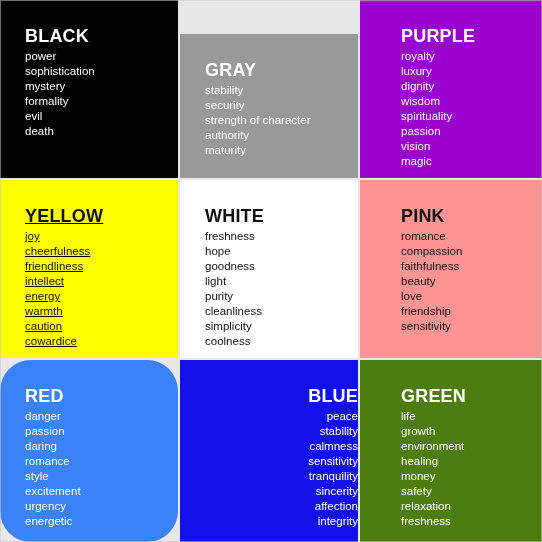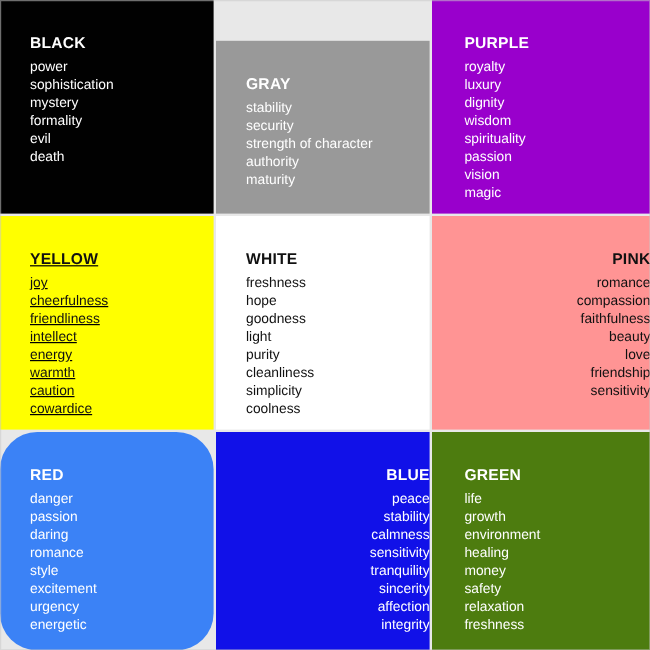--- a/index.html
+++ b/index.html
@@ -23,23 +23,23 @@
     row-gap: 2px;
     background: #e8e8e8;
     overflow: hidden;
   }
   .cell {
     position: relative;
     box-sizing: border-box;
     padding: 26px 0 0 25px;
     overflow: hidden;
   }
-  .cell.col3 { padding-left: 27px; }
+  .cell.col3 { padding-left: 41px; }
   .cell-title {
-    font-size: 13px;
+    font-size: 18px;
     font-weight: bold;
     line-height: 20px;
     letter-spacing: 0.2px;
     margin: 0 0 3px 0;
     white-space: nowrap;
   }
   .cell-list {
     list-style: none;
     margin: 0;
     padding: 0;
@@ -54,21 +54,21 @@
   .light .cell-list li { color: #ffffff; }
   
   .dark .cell-title,
   .dark .cell-list li { color: #111111; }
 
   .c-black  { background: #010101; }
   .c-gray   { background: #999999; margin-top: 34px; }
   .c-purple { background: #9900cc; }
   .c-yellow { background: #ffff00; text-decoration: underline; }
   .c-white  { background: #ffffff; }
-  .c-pink   { background: #ff9494; text-align: right; }
+  .c-pink   { background: #ff9494; }
   .c-red    { background: #3b82f6; border-radius: 31px; }
   .c-blue   { background: #1111e8; text-align: right; }
   .c-green  { background: #4d7c0f; }
 
   
   #grid::after {
     content: "";
     position: absolute;
     inset: 0;
     pointer-events: none;

